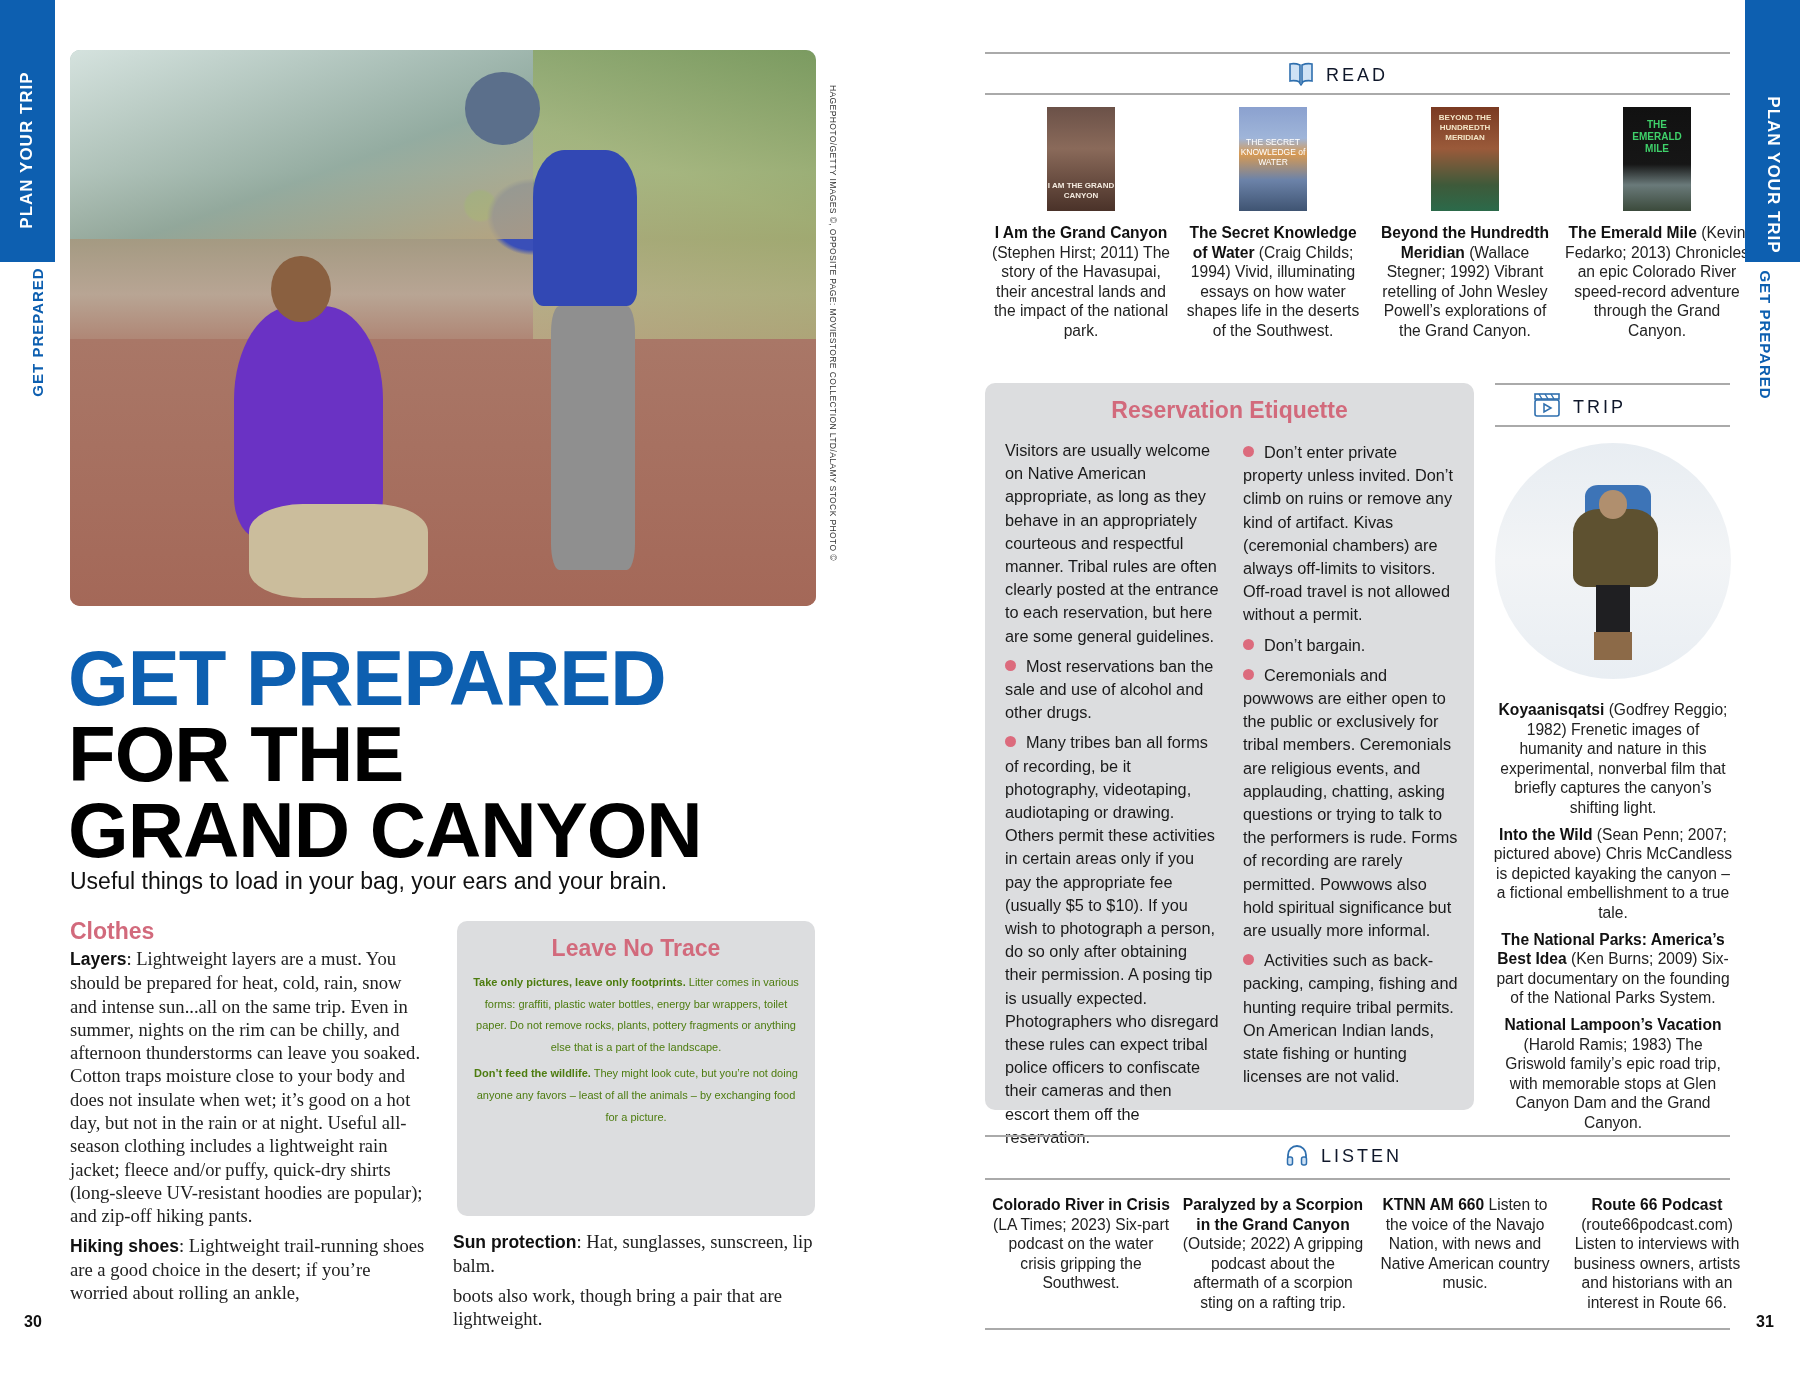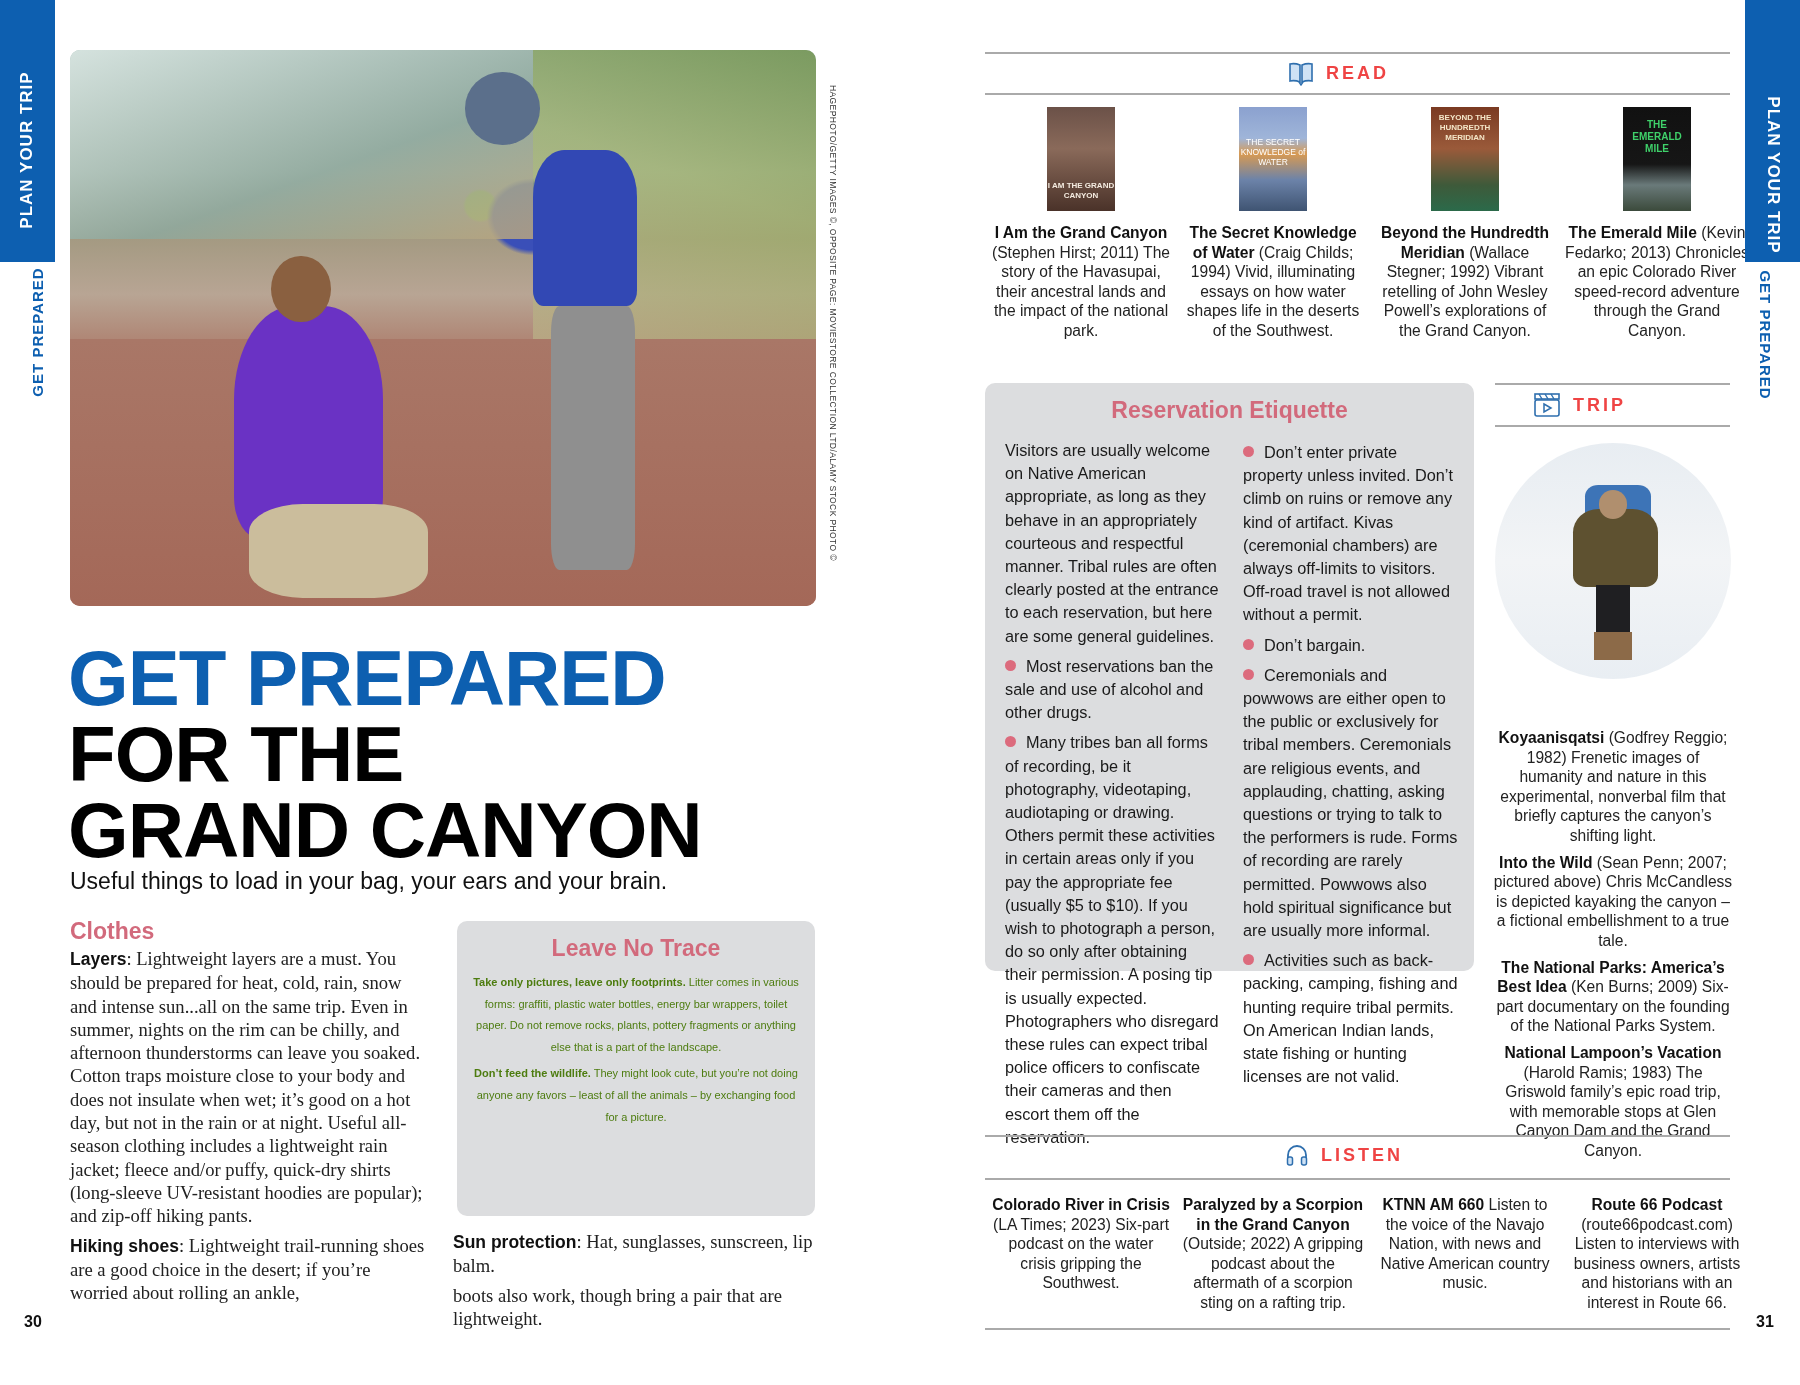--- a/index.html
+++ b/index.html
@@ -61,47 +61,47 @@
   .lnt-box .h { font-size: 23px; margin-bottom: 10px; }
   .lnt-box p { font-size: 11px; line-height: 21.6px; color: #4d7c0f; margin-bottom: 5px; }
   .lnt-box p b { font-weight: 700; }
 
   .page-num { position: absolute; font-size: 16px; font-weight: 700; color: #111; }
   .pn-left { left: 24px; top: 1313px; }
   .pn-right { left: 1756px; top: 1313px; }
 
   
   .rule { position: absolute; height: 2px; background: #aaa; }
-  .sec-label { position: absolute; display: flex; align-items: center; gap: 12px; font-family: "Liberation Sans", sans-serif; font-weight: 700; font-size: 18px; letter-spacing: 3px; color: #ef4444; }
+  .sec-label { position: absolute; display: flex; align-items: flex-end; gap: 12px; font-family: "Liberation Sans", sans-serif; font-weight: 400; font-size: 18px; letter-spacing: 3px; color: #0f172a; }
   .sec-label svg { display: block; }
 
   .books { position: absolute; left: 985px; top: 107px; width: 768px; display: flex; }
   .book { width: 192px; text-align: center; }
   .cover { width: 68px; height: 104px; margin: 0 auto 12px; position: relative; overflow: hidden; }
   .cover .ct { position: absolute; left: 0; right: 0; font-size: 8px; font-weight: 700; text-align: center; line-height: 10px; }
   .book .desc, .podcast .desc { font-size: 15.6px; line-height: 19.6px; color: #222; padding: 0 4px; }
   .book .desc b, .podcast .desc b, .film b { font-weight: 700; color: #111; }
 
-  .res-box { position: absolute; left: 985px; top: 383px; width: 489px; height: 588px; background: #dcdddf; border-radius: 10px; }
+  .res-box { position: absolute; left: 985px; top: 383px; width: 489px; height: 727px; background: #dcdddf; border-radius: 10px; }
   .res-box .h { position: absolute; left: 0; right: 0; top: 14px; text-align: center; font-size: 23px; }
   .res-col { position: absolute; top: 56px; width: 215px; font-size: 16.3px; line-height: 23.2px; color: #1a1a1a; }
   .res-col p { margin-bottom: 7px; }
   .res-col .dot { display: inline-block; width: 11px; height: 11px; border-radius: 50%; background: #dc6b7d; margin-right: 10px; vertical-align: 1px; }
   .res-col-a { left: 20px; }
   .res-col-b { left: 258px; top: 58px; }
 
   .watch-photo { position: absolute; left: 1495px; top: 443px; width: 236px; height: 236px; border-radius: 50%; overflow: hidden;
     background: linear-gradient(180deg,#e8edf2 0%, #f2f4f6 50%, #e9eef3 100%); }
   .watch-photo .pack { position:absolute; left:38%; top:18%; width:28%; height:24%; background:#3d74b7; border-radius: 20%; }
   .watch-photo .coat { position:absolute; left:33%; top:28%; width:36%; height:33%; background:#5e5130; border-radius: 30% 30% 15% 15%; }
   .watch-photo .head { position:absolute; left:44%; top:20%; width:12%; height:12%; background:#b08f6e; border-radius: 50%; }
   .watch-photo .legs { position:absolute; left:43%; top:60%; width:14%; height:25%; background:#1f1f22; }
   .watch-photo .boots { position:absolute; left:42%; top:80%; width:16%; height:12%; background:#8c6a48; }
 
-  .films { position: absolute; left: 1493px; top: 728px; width: 240px; text-align: center; }
+  .films { position: absolute; left: 1493px; top: 700px; width: 240px; text-align: center; }
   .film { font-size: 15.6px; line-height: 19.6px; color: #222; margin-bottom: 7px; }
 
   .podcasts { position: absolute; left: 985px; top: 1195px; width: 768px; display: flex; }
   .podcast { width: 192px; text-align: center; }
 </style>
 </head>
 <body>
 
 <div class="side-tab side-left">
   <div class="band"></div>

